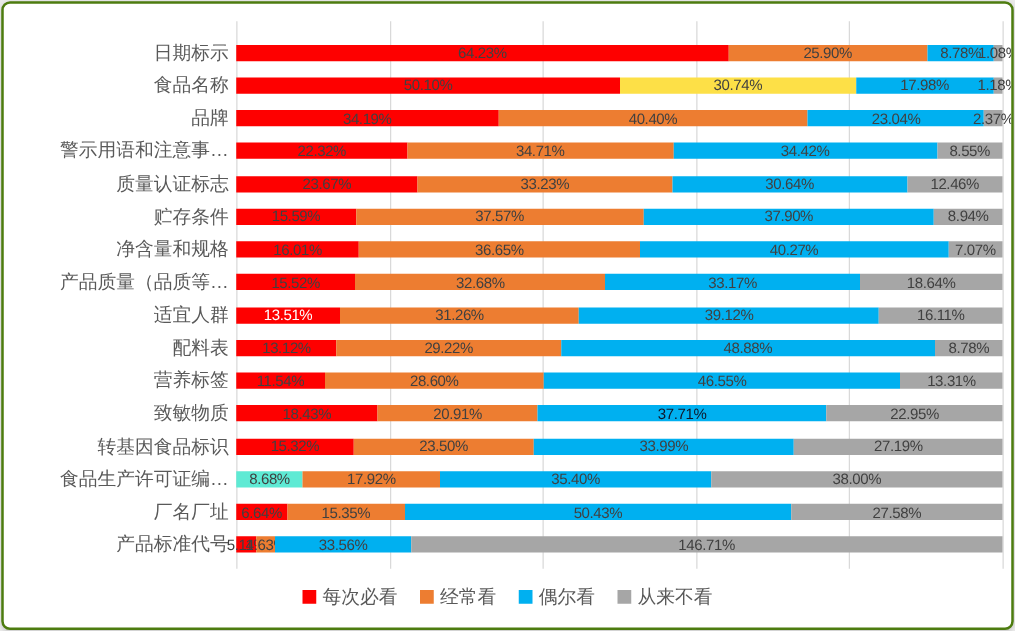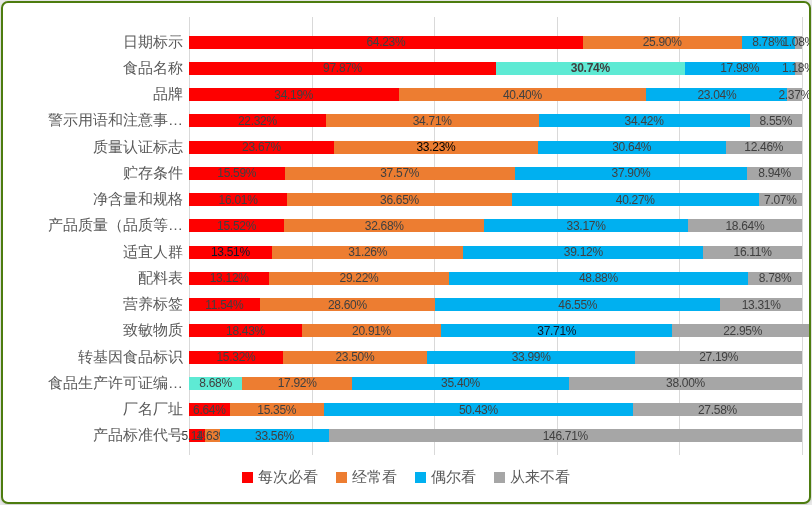--- a/index.html
+++ b/index.html
@@ -59,23 +59,23 @@
           </div>
           <div class="seg" style="width: 1.08011%; background: rgb(166, 166, 166);">
             <span class="seglabel" style="color: rgb(64, 64, 64);">1.08%</span>
           </div>
         </div>
       </div>
       <div class="row">
         <div class="cat" style="color: rgb(89, 89, 89);">食品名称</div>
         <div class="track">
           <div class="seg" style="width: 50.1%; background: rgb(254, 0, 0);">
-            <span class="seglabel" style="color: rgb(64, 64, 64);">97.87%</span>
-          </div>
-          <div class="seg" style="width: 30.74%; background: #5eead4; font-weight: bold;">
+            <span class="seglabel" style="color: rgb(64, 64, 64);">50.10%</span>
+          </div>
+          <div class="seg" style="width: 30.74%; background: #fde047;">
             <span class="seglabel" style="color: rgb(64, 64, 64);">30.74%</span>
           </div>
           <div class="seg" style="width: 17.98%; background: rgb(0, 176, 240);">
             <span class="seglabel" style="color: rgb(64, 64, 64);">17.98%</span>
           </div>
           <div class="seg" style="width: 1.18%; background: rgb(166, 166, 166);">
             <span class="seglabel" style="color: rgb(64, 64, 64);">1.18%</span>
           </div>
         </div>
       </div>
@@ -113,21 +113,21 @@
           </div>
         </div>
       </div>
       <div class="row">
         <div class="cat" style="color: rgb(89, 89, 89);">质量认证标志</div>
         <div class="track">
           <div class="seg" style="width: 23.67%; background: rgb(254, 0, 0);">
             <span class="seglabel" style="color: rgb(64, 64, 64);">23.67%</span>
           </div>
           <div class="seg" style="width: 33.23%; background: rgb(237, 125, 49);">
-            <span class="seglabel" style="color: #000000;">33.23%</span>
+            <span class="seglabel" style="color: #404040;">33.23%</span>
           </div>
           <div class="seg" style="width: 30.64%; background: rgb(0, 176, 240);">
             <span class="seglabel" style="color: rgb(64, 64, 64);">30.64%</span>
           </div>
           <div class="seg" style="width: 12.46%; background: rgb(166, 166, 166);">
             <span class="seglabel" style="color: rgb(64, 64, 64);">12.46%</span>
           </div>
         </div>
       </div>
       <div class="row">
@@ -178,21 +178,21 @@
           </div>
           <div class="seg" style="width: 18.6381%; background: rgb(166, 166, 166);">
             <span class="seglabel" style="color: rgb(64, 64, 64);">18.64%</span>
           </div>
         </div>
       </div>
       <div class="row">
         <div class="cat" style="color: rgb(89, 89, 89);">适宜人群</div>
         <div class="track">
           <div class="seg" style="width: 13.51%; background: rgb(254, 0, 0);">
-            <span class="seglabel" style="color: #0f172a;">13.51%</span>
+            <span class="seglabel" style="color: #ffffff;">13.51%</span>
           </div>
           <div class="seg" style="width: 31.26%; background: rgb(237, 125, 49);">
             <span class="seglabel" style="color: rgb(64, 64, 64);">31.26%</span>
           </div>
           <div class="seg" style="width: 39.12%; background: rgb(0, 176, 240);">
             <span class="seglabel" style="color: rgb(64, 64, 64);">39.12%</span>
           </div>
           <div class="seg" style="width: 16.11%; background: rgb(166, 166, 166);">
             <span class="seglabel" style="color: rgb(64, 64, 64);">16.11%</span>
           </div>
@@ -231,21 +231,21 @@
             <span class="seglabel" style="color: rgb(64, 64, 64);">13.31%</span>
           </div>
         </div>
       </div>
       <div class="row">
         <div class="cat" style="color: rgb(89, 89, 89);">致敏物质</div>
         <div class="track">
           <div class="seg" style="width: 18.43%; background: rgb(254, 0, 0);">
             <span class="seglabel" style="color: rgb(64, 64, 64);">18.43%</span>
           </div>
-          <div class="seg" style="width: 20.91%; background: rgb(237, 125, 49); padding-left: 11px;">
+          <div class="seg" style="width: 20.91%; background: rgb(237, 125, 49);">
             <span class="seglabel" style="color: rgb(64, 64, 64);">20.91%</span>
           </div>
           <div class="seg" style="width: 37.71%; background: rgb(0, 176, 240);">
             <span class="seglabel" style="color: #0f172a;">37.71%</span>
           </div>
           <div class="seg" style="width: 22.95%; background: rgb(166, 166, 166);">
             <span class="seglabel" style="color: rgb(64, 64, 64);">22.95%</span>
           </div>
         </div>
       </div>

